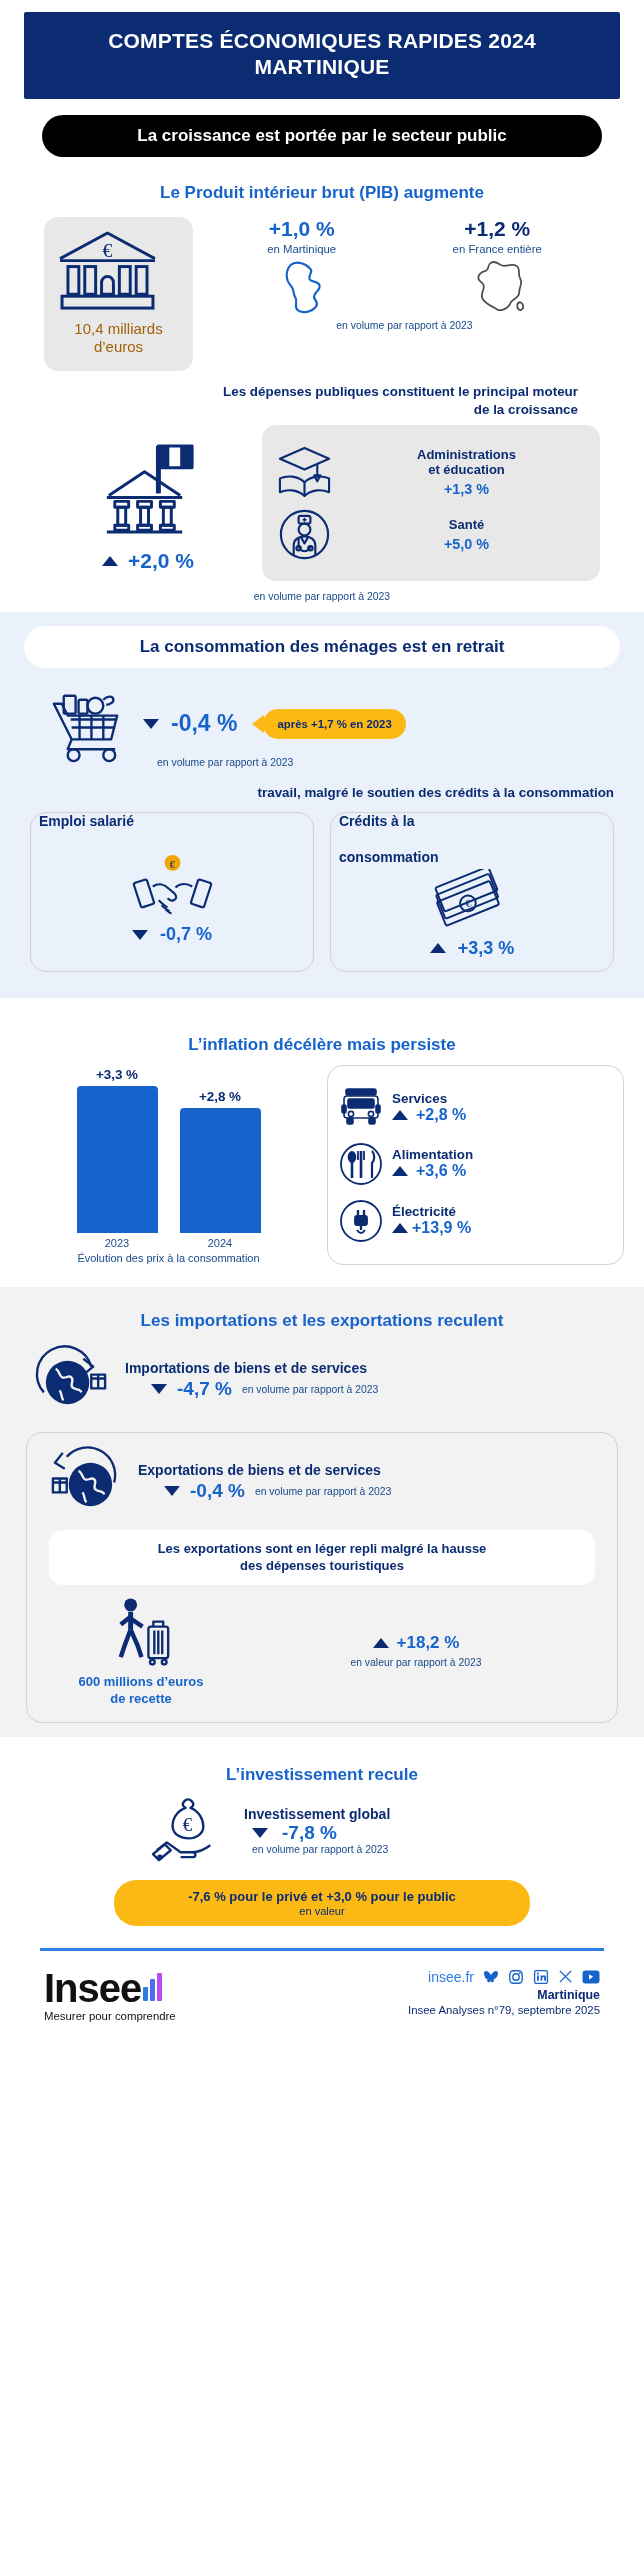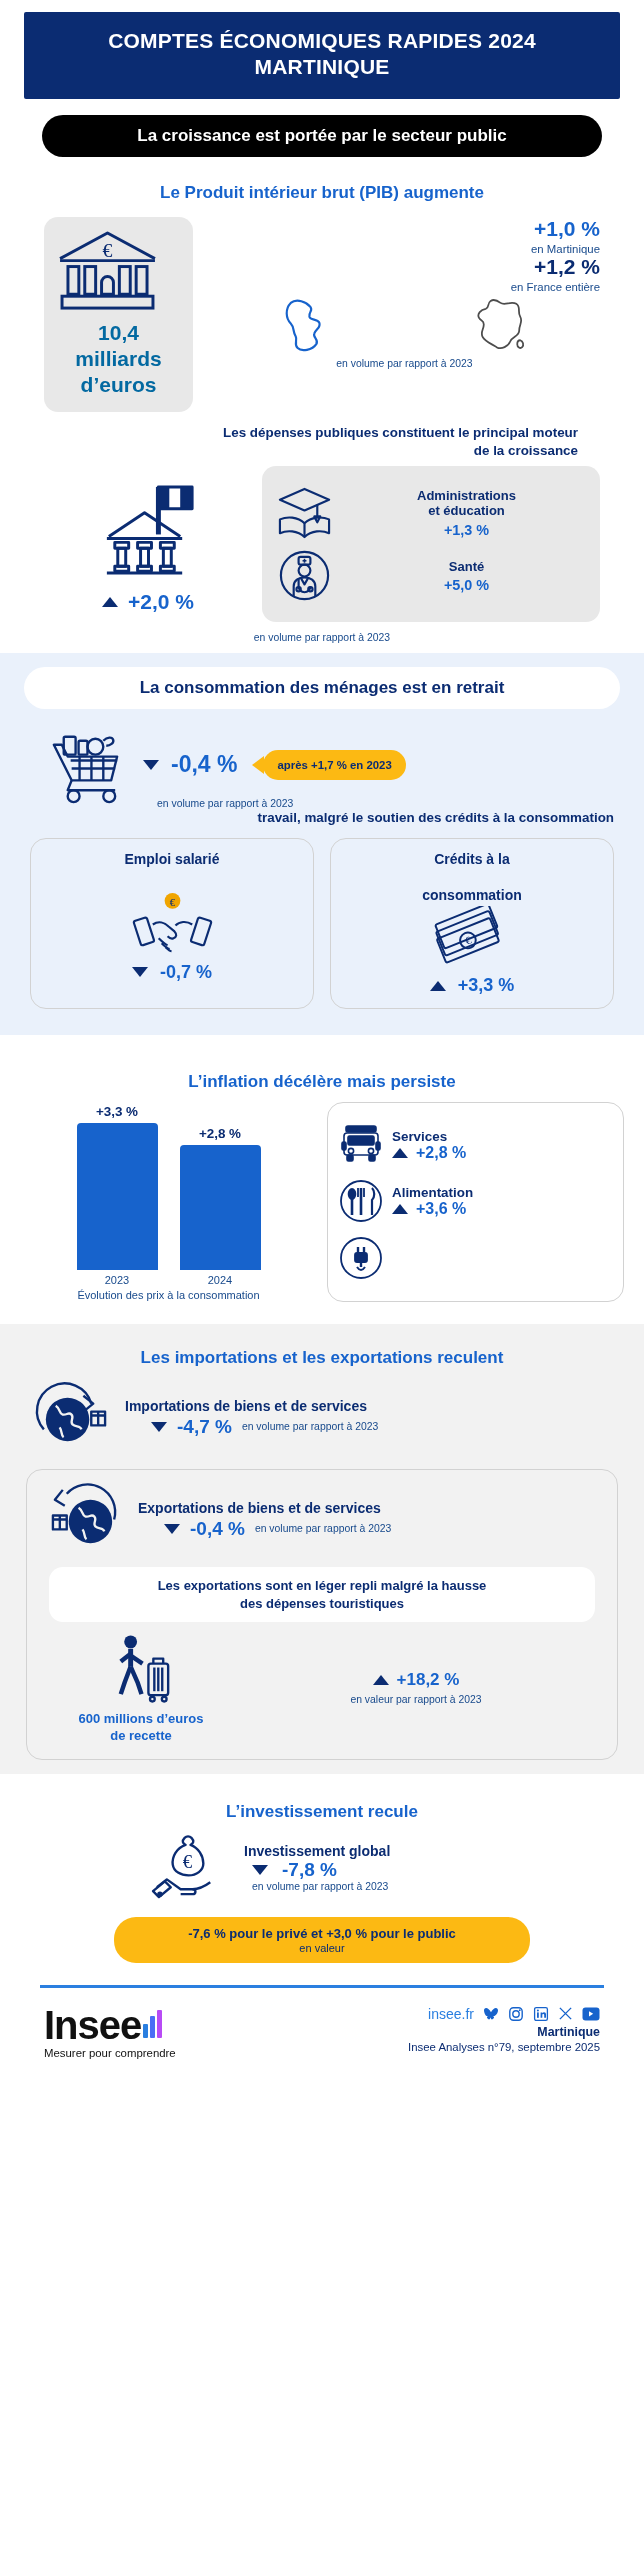--- a/index.html
+++ b/index.html
@@ -54,23 +54,23 @@
 
   .row { display:flex; align-items:center; }
   .col { display:flex; flex-direction:column; }
   .ctr { justify-content:center; align-items:center; }
 
   svg { display:block; }
 
   
   .pib-wrap { display:flex; align-items:flex-start; padding:8px 26px 4px; gap:16px; }
   .pib-card { width:149px; border-radius:14px; background:#e8e8e8; padding:12px 8px 14px; text-align:center; }
-  .pib-card .amount { font-size:21px; font-weight:700; color:#0369a1; line-height:1.25; margin-top:6px; }
+  .pib-card .amount { font-size:15px; font-weight:400; color:#a16207; line-height:1.25; margin-top:6px; }
   .pib-right { flex:1; }
-  .pib-figs { display:flex; justify-content:space-around; text-align:right;flex-direction:column; }
+  .pib-figs { display:flex; justify-content:space-around; text-align:center; }
   .pib-figs .pct { font-size:21px; font-weight:700; color:#1763cc; }
   .pib-figs .pct.fr { color:#0b2c72; }
   .pib-figs .lbl { font-size:11.4px; color:#184a8c; margin-top:2px; }
   .pib-maps { display:flex; justify-content:space-around; align-items:flex-start; margin-top:2px; }
 
   
   .pub-wrap { display:flex; align-items:center; padding:0 26px; gap:10px; }
   .pub-left { width:208px; text-align:right; }
   .pub-left .val { font-size:21px; font-weight:700; color:#1763cc; margin-left:10px; }
   .pub-card { flex:1; background:#e8e8e8; border-radius:14px; padding:12px 12px; }
@@ -84,21 +84,21 @@
   .bubble {
     background:#fcb913; color:#0b2c72; font-size:11.4px; font-weight:700;
     border-radius:16px; padding:9px 14px; position:relative; margin-left:22px;
   }
   .bubble:before {
     content:""; position:absolute; left:-11px; top:50%; transform:translateY(-50%);
     border-top:9px solid transparent; border-bottom:9px solid transparent;
     border-right:12px solid #fcb913;
   }
   .two-cards { display:flex; gap:16px; padding:4px 30px 16px; }
-  .two-cards > div { flex:1; border:1.4px solid #d2d2d2; border-radius:16px; padding:12px 8px 12px; text-align:center; background:transparent; }
+  .two-cards > div { flex:1; border:1.4px solid #d2d2d2; border-radius:16px; padding:0 8px 12px; background:transparent; }
   .two-cards .title { font-size:14px; font-weight:700; color:#0b2c72; line-height:1.25; min-height:36px; }
   .two-cards .val { font-size:18px; font-weight:700; color:#1763cc; }
 
   
   .infl-wrap { display:flex; padding:4px 20px 10px; gap:10px; }
   .chart { width:297px; }
   .bars { display:flex; align-items:flex-end; justify-content:center; gap:22px; height:168px; }
   .bar-col { width:81px; text-align:center; }
   .bar-col .lab { font-size:13.4px; font-weight:700; color:#0b2c72; margin-bottom:4px; }
   .bar { background:#1763cc; border-radius:4px 4px 0 0; width:81px; }
@@ -316,21 +316,21 @@
         </svg>
       </span>
       <span class="tri-down" style="margin:0 8px;"></span>
       <div class="col">
         <span class="big" style="font-size:23px;">-0,4 %</span>
       </div>
       <div class="bubble">après +1,7 % en 2023</div>
     </div>
     <div class="caption" style="margin-left:157px;margin-top:-14px;">en volume par rapport à 2023</div>
 
-    <div class="sub-title" style="margin-top:0;margin-left:30px;margin-right:30px;">travail, malgré le soutien des crédits à la consommation</div>
+    <div class="sub-title" style="margin-top:16px;margin-left:30px;margin-right:30px;">travail, malgré le soutien des crédits à la consommation</div>
 
     <div class="two-cards">
       <div>
         <div class="title">Emploi salarié</div>
         <div style="display:flex;justify-content:center;margin:4px 0;">
           <span>
             <svg width="83" height="67" viewBox="0 0 84 68" fill="none" stroke="#0b2c72" stroke-width="2.2" stroke-linejoin="round">
               <circle cx="42" cy="10" r="8" fill="#f0a500" stroke="none"></circle>
               <text x="42" y="15" font-size="11" fill="#0b2c72" stroke="none" text-anchor="middle" font-family="Liberation Serif, serif">€</text>
               <rect x="6" y="28" width="14" height="26" rx="2" transform="rotate(-18 13 41)"></rect>
@@ -444,20 +444,27 @@
           <span>
             <svg width="50" height="48" viewBox="0 0 50 48" fill="none" stroke="#0b2c72" stroke-width="1.8">
               <circle cx="25" cy="24" r="20"></circle>
               <rect x="19" y="19" width="12" height="9" rx="2" fill="#0b2c72"></rect>
               <line x1="22" y1="13" x2="22" y2="19" stroke-width="2.4"></line>
               <line x1="28" y1="13" x2="28" y2="19" stroke-width="2.4"></line>
               <path d="M25 28 v5" stroke-width="2.4"></path>
               <path d="M21 33 q4 6 8 0" stroke-width="2"></path>
             </svg>
           </span>
+          <div class="txt">
+            <div class="name">Électricité</div>
+            <div class="row" style="align-items:center;gap:4px;">
+              <span class="tri-up"></span>
+              <span class="pct">+13,9 %</span>
+            </div>
+          </div>
         </div>
       </div>
     </div>
   </div>
 
   <div class="band band-grey" style="padding:10px 0 14px;">
     <div class="sec-title">Les importations et les exportations reculent</div>
 
     <div class="trade-row">
       <span>

